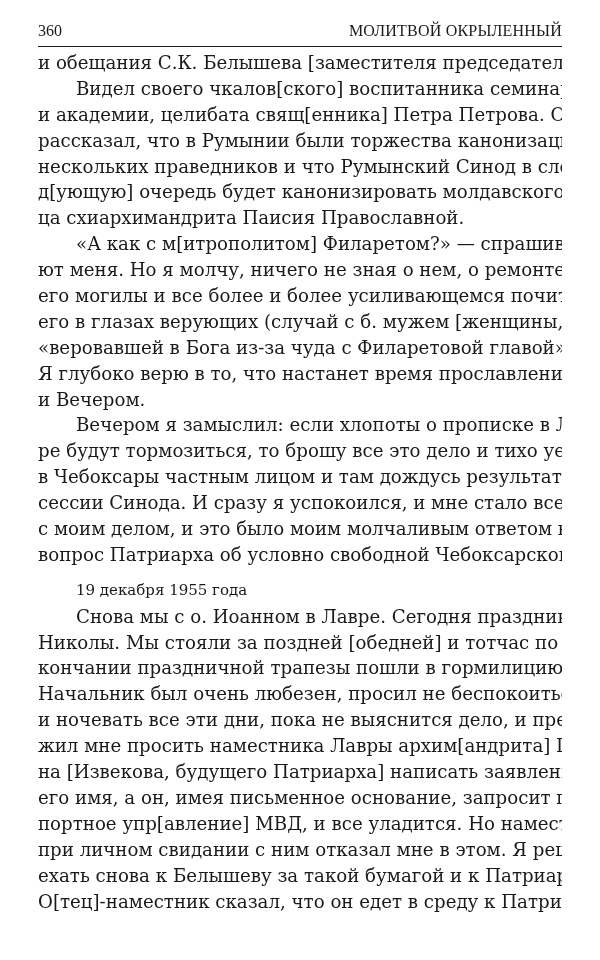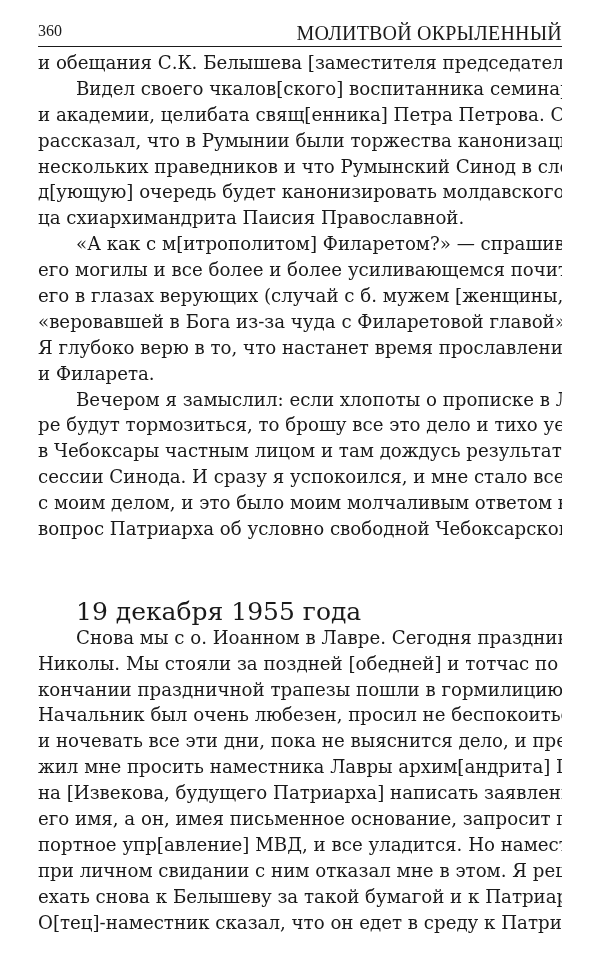--- a/index.html
+++ b/index.html
@@ -2,28 +2,28 @@
 <html><head>
 <meta charset="utf-8">
 <style>
   html, body { margin:0; padding:0; background:#ffffff; }
   body { width:600px; height:960px; overflow:hidden; position:relative;
          font-family:"DejaVu Serif", serif; color:#1a1a1a; }
   .page { position:absolute; left:38px; top:0; width:524px; }
   .header { position:absolute; left:0; top:22px; width:524px; height:24px;
             border-bottom:1.5px solid #1a1a1a; }
   .page-num { position:absolute; left:0; top:0; font-size:16px; font-family:"Liberation Serif", serif;text-align:right; }
-  .running-title { position:absolute; right:0; top:0; font-size:20px; font-family:"Liberation Serif", serif; letter-spacing:0.2px; }
+  .running-title { position:absolute; right:0; top:0; font-size:16px; font-family:"Liberation Serif", serif; letter-spacing:0.2px; }
   .body { position:absolute; left:0; top:50px; width:524px; }
   .line { height:25.9px; line-height:25.9px; font-size:18.2px; white-space:nowrap;
           text-align:justify; text-align-last:justify; overflow:hidden; }
   .line.last { text-align-last:left; }
   .line.indent { padding-left:38px; box-sizing:border-box; }
   .gap { height:10px; }
-  .date-line { height:25.9px; line-height:25.9px; font-size:25px; padding-left:38px;margin-top:47px; }
+  .date-line { height:25.9px; line-height:25.9px; font-size:15px; padding-left:38px; }
 </style>
 </head>
 <body>
 
 <div class="page">
   <div class="header">
     <span class="page-num">360</span>
     <span class="running-title">МОЛИТВОЙ ОКРЫЛЕННЫЙ</span>
   </div>
 
@@ -34,25 +34,26 @@
     <div>
       <div class="line indent">Видел своего чкалов[ского] воспитанника семинарии</div>
       <div class="line">и академии, целибата свящ[енника] Петра Петрова. Он</div>
       <div class="line">рассказал, что в Румынии были торжества канонизации</div>
       <div class="line">нескольких праведников и что Румынский Синод в сле-</div>
       <div class="line">д[ующую] очередь будет канонизировать молдавского стар-</div>
       <div class="line last">ца схиархимандрита Паисия Православной.</div>
     </div>
     <div>
       <div class="line indent">«А как с м[итрополитом] Филаретом?» — спрашива-</div>
+      <div class="line">ют меня. Но я молчу, ничего не зная о нем, о ремонте</div>
       <div class="line">его могилы и все более и более усиливающемся почитании</div>
       <div class="line">его в глазах верующих (случай с б. мужем [женщины,]</div>
       <div class="line">«веровавшей в Бога из-за чуда с Филаретовой главой»).</div>
       <div class="line">Я глубоко верю в то, что настанет время прославления</div>
-      <div class="line last">и Филарета.</div>
+      <div class="line last">и Вечером.</div>
     </div>
     <div>
       <div class="line indent">Вечером я замыслил: если хлопоты о прописке в Лав-</div>
       <div class="line">ре будут тормозиться, то брошу все это дело и тихо уеду</div>
       <div class="line">в Чебоксары частным лицом и там дождусь результатов</div>
       <div class="line">сессии Синода. И сразу я успокоился, и мне стало все ясно</div>
       <div class="line">с моим делом, и это было моим молчаливым ответом на</div>
       <div class="line">вопрос Патриарха об условно свободной Чебоксарской ка-</div>
     </div>
     <div class="gap"></div>

